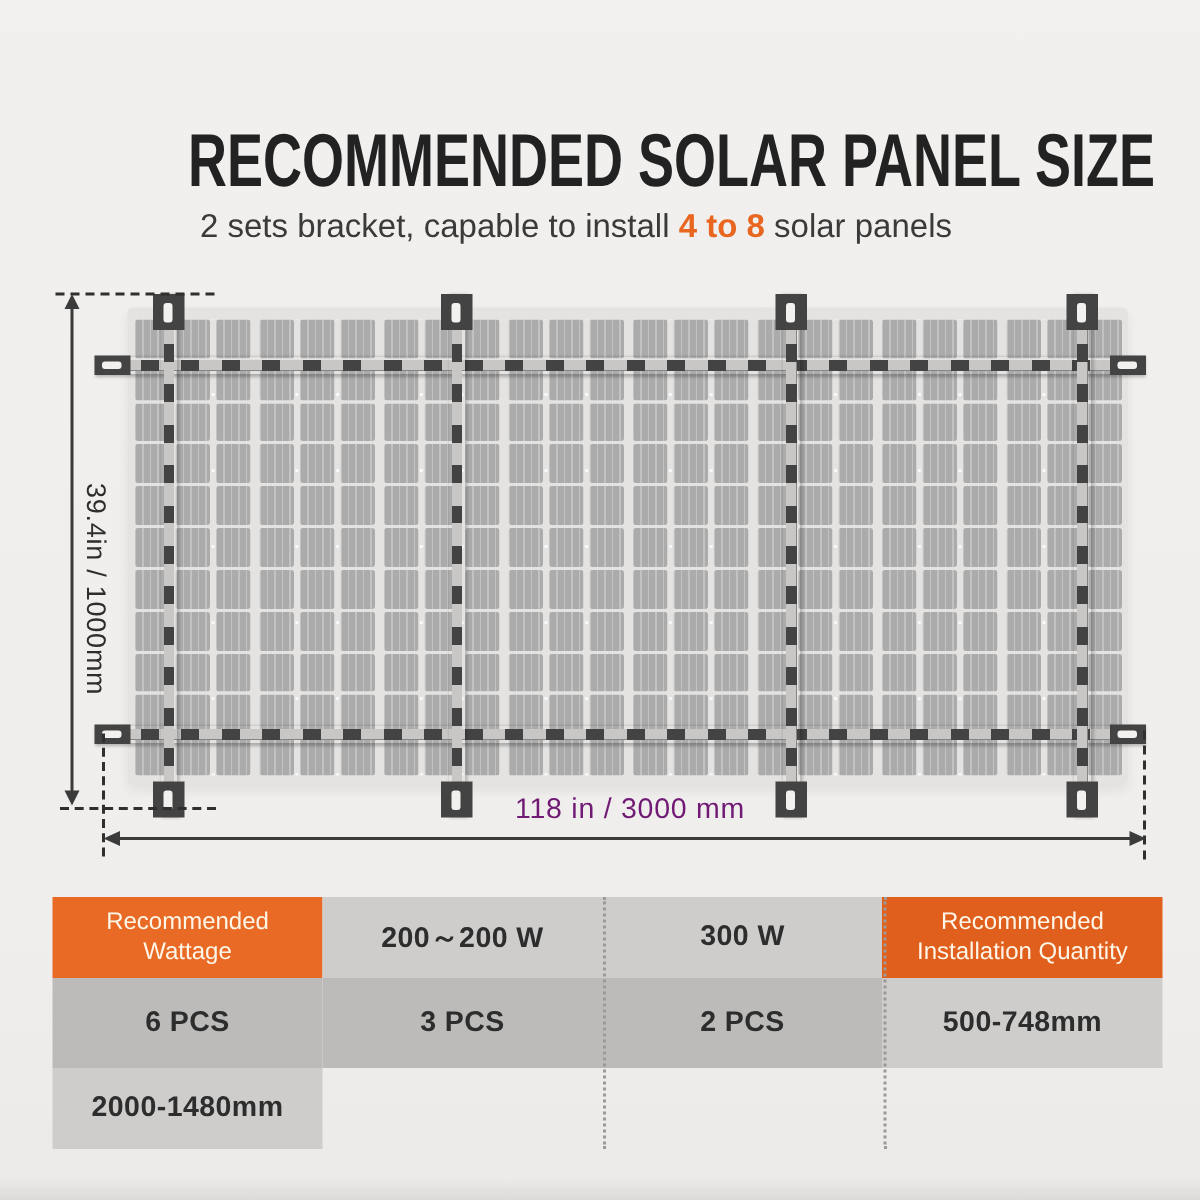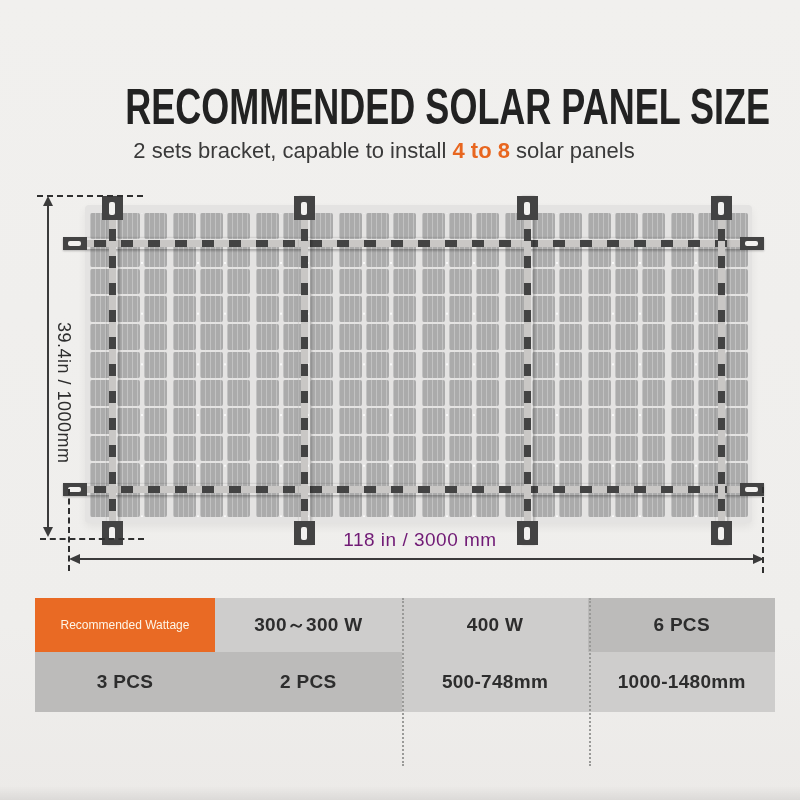--- a/index.html
+++ b/index.html
@@ -122,21 +122,21 @@
 
   
   .spec-table {
     position:absolute; left:35px; top:598px; width:740px; height:168px;
     display:grid;
     grid-template-columns:180px 1fr 1fr 1fr;
     grid-template-rows:54px 60px 54px;
   }
   .t-label {
     display:flex; align-items:center; justify-content:center; text-align:center;
-    color:#fdf6e8; font-size:12px; line-height:1.25; padding:2px 8px;
+    color:#fdf6e8; font-size:16px; line-height:1.25; padding:2px 8px;
   }
   .t-val {
     display:flex; align-items:center; justify-content:center;
     font-size:19px; font-weight:bold; color:#2d2d2d; letter-spacing:.3px;
   }
   .row-light { background:#cecdcc; }
   .row-dark  { background:#bcbbba; }
   .lab-a { background:#e96a24; } .lab-b { background:#e05f1c; }
   .t-dot {
     position:absolute; top:0; height:168px; width:0;
@@ -478,27 +478,28 @@
   <div class="dash-v left"></div>
   <div class="dash-v right"></div>
   <div class="dimline-h"></div>
   <div class="arrow lft"></div>
   <div class="arrow rgt"></div>
   <div class="dim-h-label">118 in / 3000 mm</div>
 </div>
 
 <div class="spec-table">
   <div class="t-label lab-a">Recommended Wattage</div>
-  <div class="t-val row-light">300～300 W</div>
-  <div class="t-val row-light">400 W</div>
-
+  <div class="t-val row-light">200～200 W</div>
+  <div class="t-val row-light">300 W</div>
+
+  <div class="t-label lab-b">Recommended Installation Quantity</div>
   <div class="t-val row-dark">6 PCS</div>
   <div class="t-val row-dark">3 PCS</div>
   <div class="t-val row-dark">2 PCS</div>
 
   <div class="t-val row-light">500-748mm</div>
-  <div class="t-val row-light">1000-1480mm</div>
+  <div class="t-val row-light">2000-1480mm</div>
 
   <div class="t-dot d1"></div>
   <div class="t-dot d2"></div>
 </div>
 
 <div class="bottom-shade"></div>
 
 </body></html>

